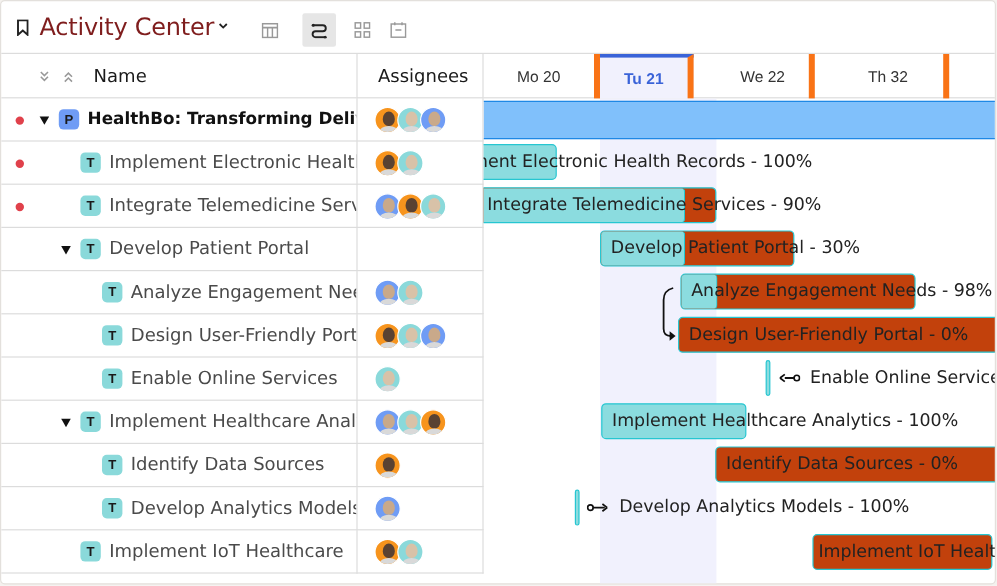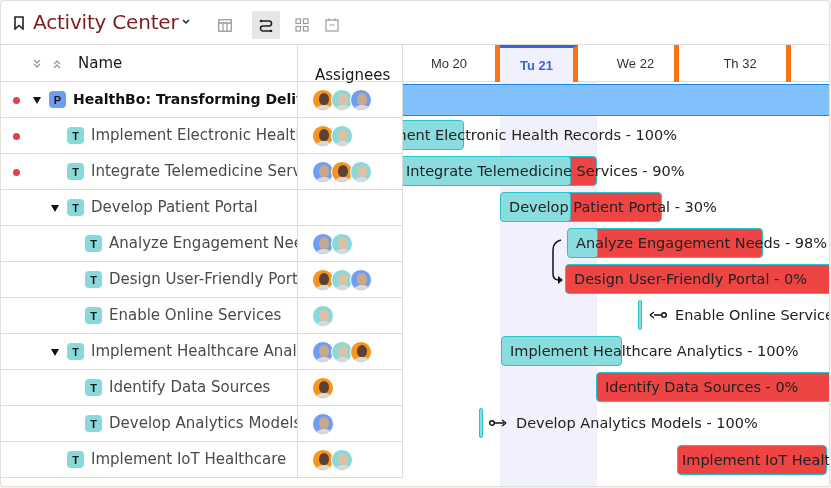--- a/index.html
+++ b/index.html
@@ -13,21 +13,21 @@
   .title { position: absolute; left: 32px; top: 9px; font-family: "DejaVu Sans", sans-serif; font-size: 20px; color: #7f1d1d; letter-spacing: -0.2px; }
   .title-chev { position: absolute; left: 180px; top: 17px; width: 10px; height: 8px; }
   .tb-btn { position: absolute; top: 10px; width: 28px; height: 28px; display: flex; align-items: center; justify-content: center; border-radius: 2px; }
   .tb-btn.active { background: #e6e6e6; }
 
   
   .hdr { position: absolute; top: 44px; height: 37px; border-bottom: 1px solid #dcdcdc; }
   .hdr-name { left: 0; width: 296px; }
   .hdr-assign { left: 296px; width: 106px; border-left: 1px solid #dcdcdc; border-right: 1px solid #dcdcdc; }
   .hdr-name .lbl { position: absolute; left: 77px; top: 9px; font-family: "DejaVu Sans", sans-serif; font-size: 15px; color: #1a1a1a; }
-  .hdr-assign .lbl { position: absolute; left: 17px; top: 9px; font-family: "DejaVu Sans", sans-serif; font-size: 15px; color: #1a1a1a; margin-top: 12px; }
+  .hdr-assign .lbl { position: absolute; left: 17px; top: 9px; font-family: "DejaVu Sans", sans-serif; font-size: 15px; color: #1a1a1a; }
   .expand-all { position: absolute; left: 31px; top: 13px; width: 10px; height: 12px; }
   .collapse-all { position: absolute; left: 51px; top: 13px; width: 10px; height: 12px; }
 
   .timeline-hdr { position: absolute; left: 402px; top: 44px; width: 430px; height: 37px; border-bottom: 1px solid #dcdcdc; }
   .day { position: absolute; top: 0; height: 37px; border-right: 5px solid #f97316; font-size: 13px; color: #333; display: flex; align-items: center; justify-content: center; }
   .day.today { background: #f1f1fd; color: #3a63d8; font-weight: bold; border-top: 3px solid #3a63d8; }
 
   
   .row { position: absolute; left: 0; width: 402px; height: 36px; border-bottom: 1px solid #dcdcdc; }
   .row .dot { position: absolute; left: 12px; top: 15px; width: 7px; height: 7px; border-radius: 50%; background: #e0414b; }
@@ -39,21 +39,21 @@
   .task-name.bold { color: #111; font-weight: bold; font-size: 14px; top: 9px; }
   .assign-cell { position: absolute; left: 296px; top: 0; width: 106px; height: 36px; border-left: 1px solid #dcdcdc; border-right: 1px solid #dcdcdc; }
   .avatars { position: absolute; left: 14px; top: 7px; height: 22px; display: flex; }
   .av { width: 22px; height: 22px; border-radius: 50%; margin-right: -3px; border: 1px solid #fff; position: relative; overflow: hidden; }
   .av .face { position: absolute; left: 6px; top: 3px; width: 10px; height: 12px; border-radius: 50% 50% 45% 45%; }
   .av .body { position: absolute; left: 3px; top: 15px; width: 16px; height: 10px; border-radius: 50% 50% 0 0; background: #d9d9d9; }
 
   
   .tl-body { position: absolute; left: 402px; top: 81px; width: 430px; height: 407px; overflow: hidden; }
   .today-col { position: absolute; left: 97px; top: 0; width: 97px; height: 407px; background: #f1f1fd; }
-  .bar { position: absolute; height: 30px; border-radius: 4px; border: 1px solid #26c6d1; background: #ef4444; overflow: visible; }
+  .bar { position: absolute; height: 30px; border-radius: 4px; border: 1px solid #26c6d1; background: #c2410c; overflow: visible; }
   .bar .prog { position: absolute; left: 0; top: 0; height: 100%; background: #8bdcdf; border-radius: 3px; border-right: 1px solid #26c6d1; }
   .bar .blabel { position: absolute; left: 8px; top: 6px; font-family: "DejaVu Sans", sans-serif; font-size: 14.5px; color: #222; white-space: nowrap; }
   .proj-bar { position: absolute; left: 0; top: 2px; width: 430px; height: 32px; background: #80c0fb; border-top: 1px solid #1e88e5; border-bottom: 1px solid #1e88e5; }
   .ms { position: absolute; width: 4px; height: 30px; border-radius: 2px; background: #8bdcdf; border: 1px solid #26c6d1; }
   .ms-label { position: absolute; font-family: "DejaVu Sans", sans-serif; font-size: 14.5px; color: #222; white-space: nowrap; }
   .conn { position: absolute; }
 </style>
 </head>
 <body>
 

